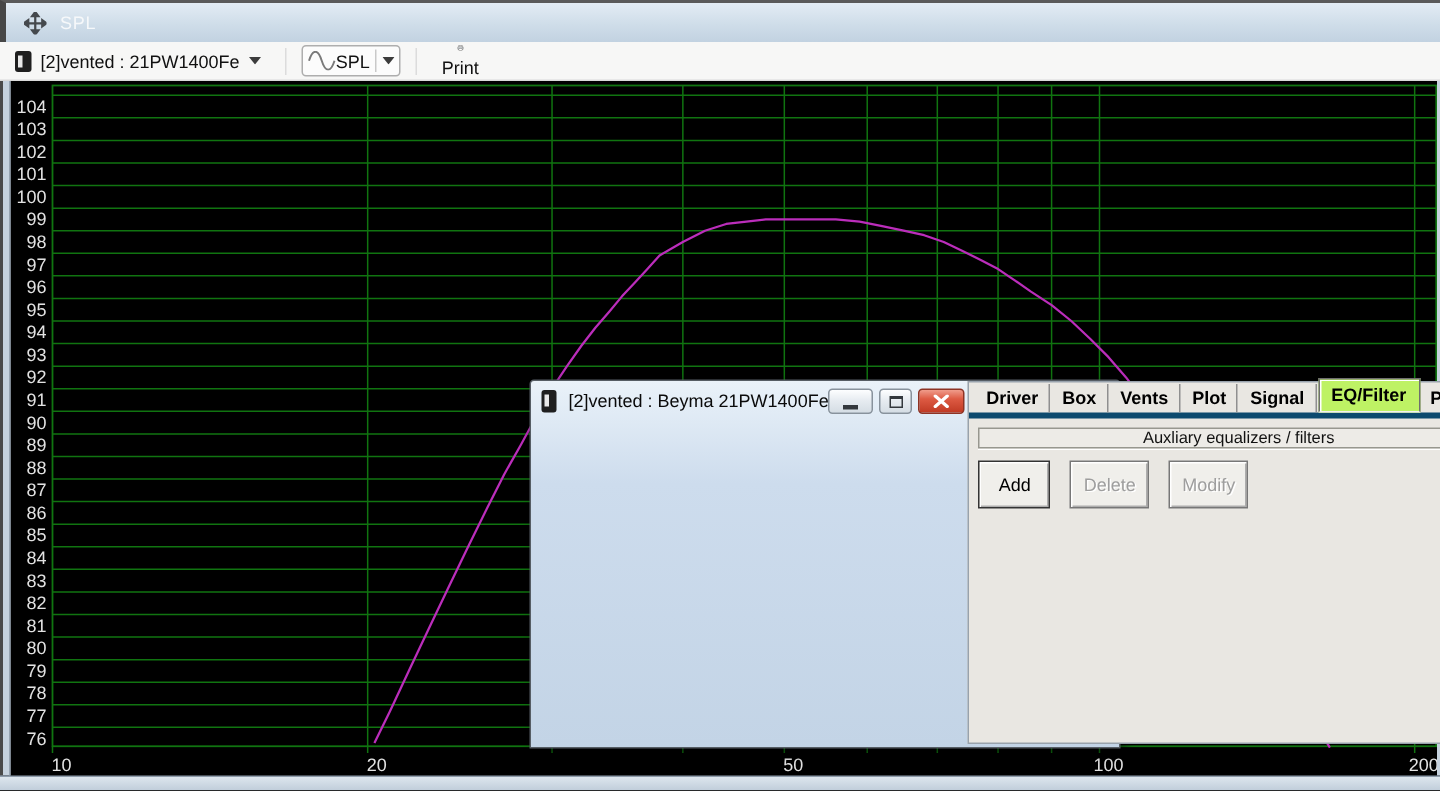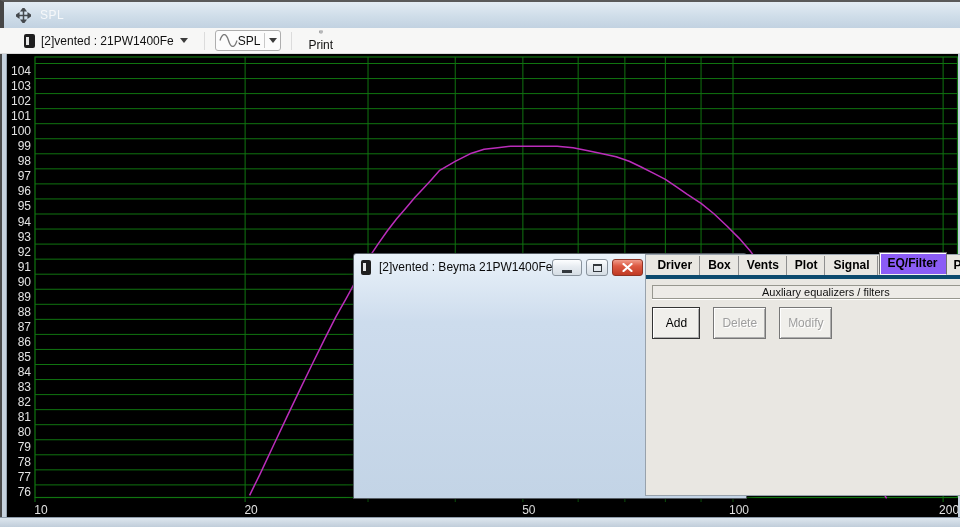--- a/index.html
+++ b/index.html
@@ -9,21 +9,21 @@
 
   
   .hdr{position:absolute;left:0;top:0;width:960px;height:28px;
        background:linear-gradient(#e3ecf4,#cfdde9 55%,#c2d2e1);
        border-top:2px solid #5a5a5a;border-left:4px solid #474747;
        display:flex;align-items:center;padding-left:12px;}
   .hdr-title{font-size:12px;color:#f6f8fa;margin-left:9px;letter-spacing:.5px;}
 
   
   .tbar{position:absolute;left:0;top:28px;width:960px;height:26px;background:#f7f7f6;
-        border-bottom:1px solid #dadada;display:flex;align-items:center;padding-left:18px;gap:6px;}
+        border-bottom:1px solid #dadada;display:flex;align-items:center;padding-left:4px;gap:6px;}
   .tb-combo{display:flex;align-items:center;gap:6px;height:22px;padding:0 6px;cursor:default;}
   .drv-icon{width:11px;height:14px;background:#1f1f1f;border-radius:2px;position:relative;flex:none;}
   .drv-icon::after{content:"";position:absolute;left:2px;top:3px;width:3px;height:8px;background:#e8e8e8;}
   .tb-text{font-size:12px;color:#111;}
   .sep{width:1px;height:18px;background:#dcdcdc;margin:0 4px;}
   .split{display:flex;align-items:center;height:21px;border:1px solid #aeaeae;border-radius:3px;
          background:#fcfcfc;padding:0 3px;}
   .split .inner-sep{width:1px;height:15px;background:#c9c9c9;margin:0 4px;}
   .tb-print{display:flex;align-items:center;gap:4px;height:22px;padding:0 6px;flex-direction:column;}
 
@@ -51,21 +51,21 @@
   .cb-close{width:31px;background:linear-gradient(#f09c8b,#dd5a43 40%,#c03a24);border-color:#8e3324;}
   .glyph-min{width:10px;height:3px;background:#33383d;margin-top:7px;}
   .glyph-max{width:9px;height:8px;border:1px solid #33383d;border-top:2px solid #33383d;}
 
   .dlg-client{flex:1;background:#e9e7e2;border:1px solid #98a2ac;display:flex;flex-direction:column;
               position:relative;}
   
   .tabs{display:flex;align-items:flex-end;height:20px;padding:4px 2px 0 4px;flex:none;font-weight:bold;}
   .tab{font-size:12px;color:#000;padding:2px 7px 3px;position:relative;white-space:nowrap;cursor:default;}
   .tab.plain{border-right:1px solid #8f8f8f;margin-right:1px;}
-  .tab.active{background:#8b5cf6;border:1px solid #6f6f6f;border-bottom:1px solid #f3f2ef;
+  .tab.active{background:#bef264;border:1px solid #6f6f6f;border-bottom:1px solid #f3f2ef;
               box-shadow:inset 1px 1px 0 #fff;margin-top:-3px;padding:3px 8px 4px;z-index:2;}
   .tab-content{flex:1;border-top:4px solid #0c4a6e;padding:6px 6px 5px;display:flex;flex-direction:column;}
   .aux-hdr{flex:none;height:14px;line-height:12px;text-align:center;font-size:11px;color:#111;
            background:#edebe7;border:1px solid #97978f;box-shadow:0 1px 0 #fff;}
   .lbox{flex:none;height:121px;margin-top:6px;background:#fff;
         border:1px solid;border-color:#7d7d7d #fdfdfd #fdfdfd #7d7d7d;padding:2px 1px;overflow:hidden;}
   .litem{display:flex;align-items:center;gap:5px;padding:0 2px;height:13px;font-size:12px;color:#000;white-space:nowrap;}
   .chk{width:11px;height:11px;border:1px solid #222;background:#fff;flex:none;display:flex;
        align-items:center;justify-content:center;}
   .btnrow{display:flex;gap:13px;margin-top:8px;flex:none;}

